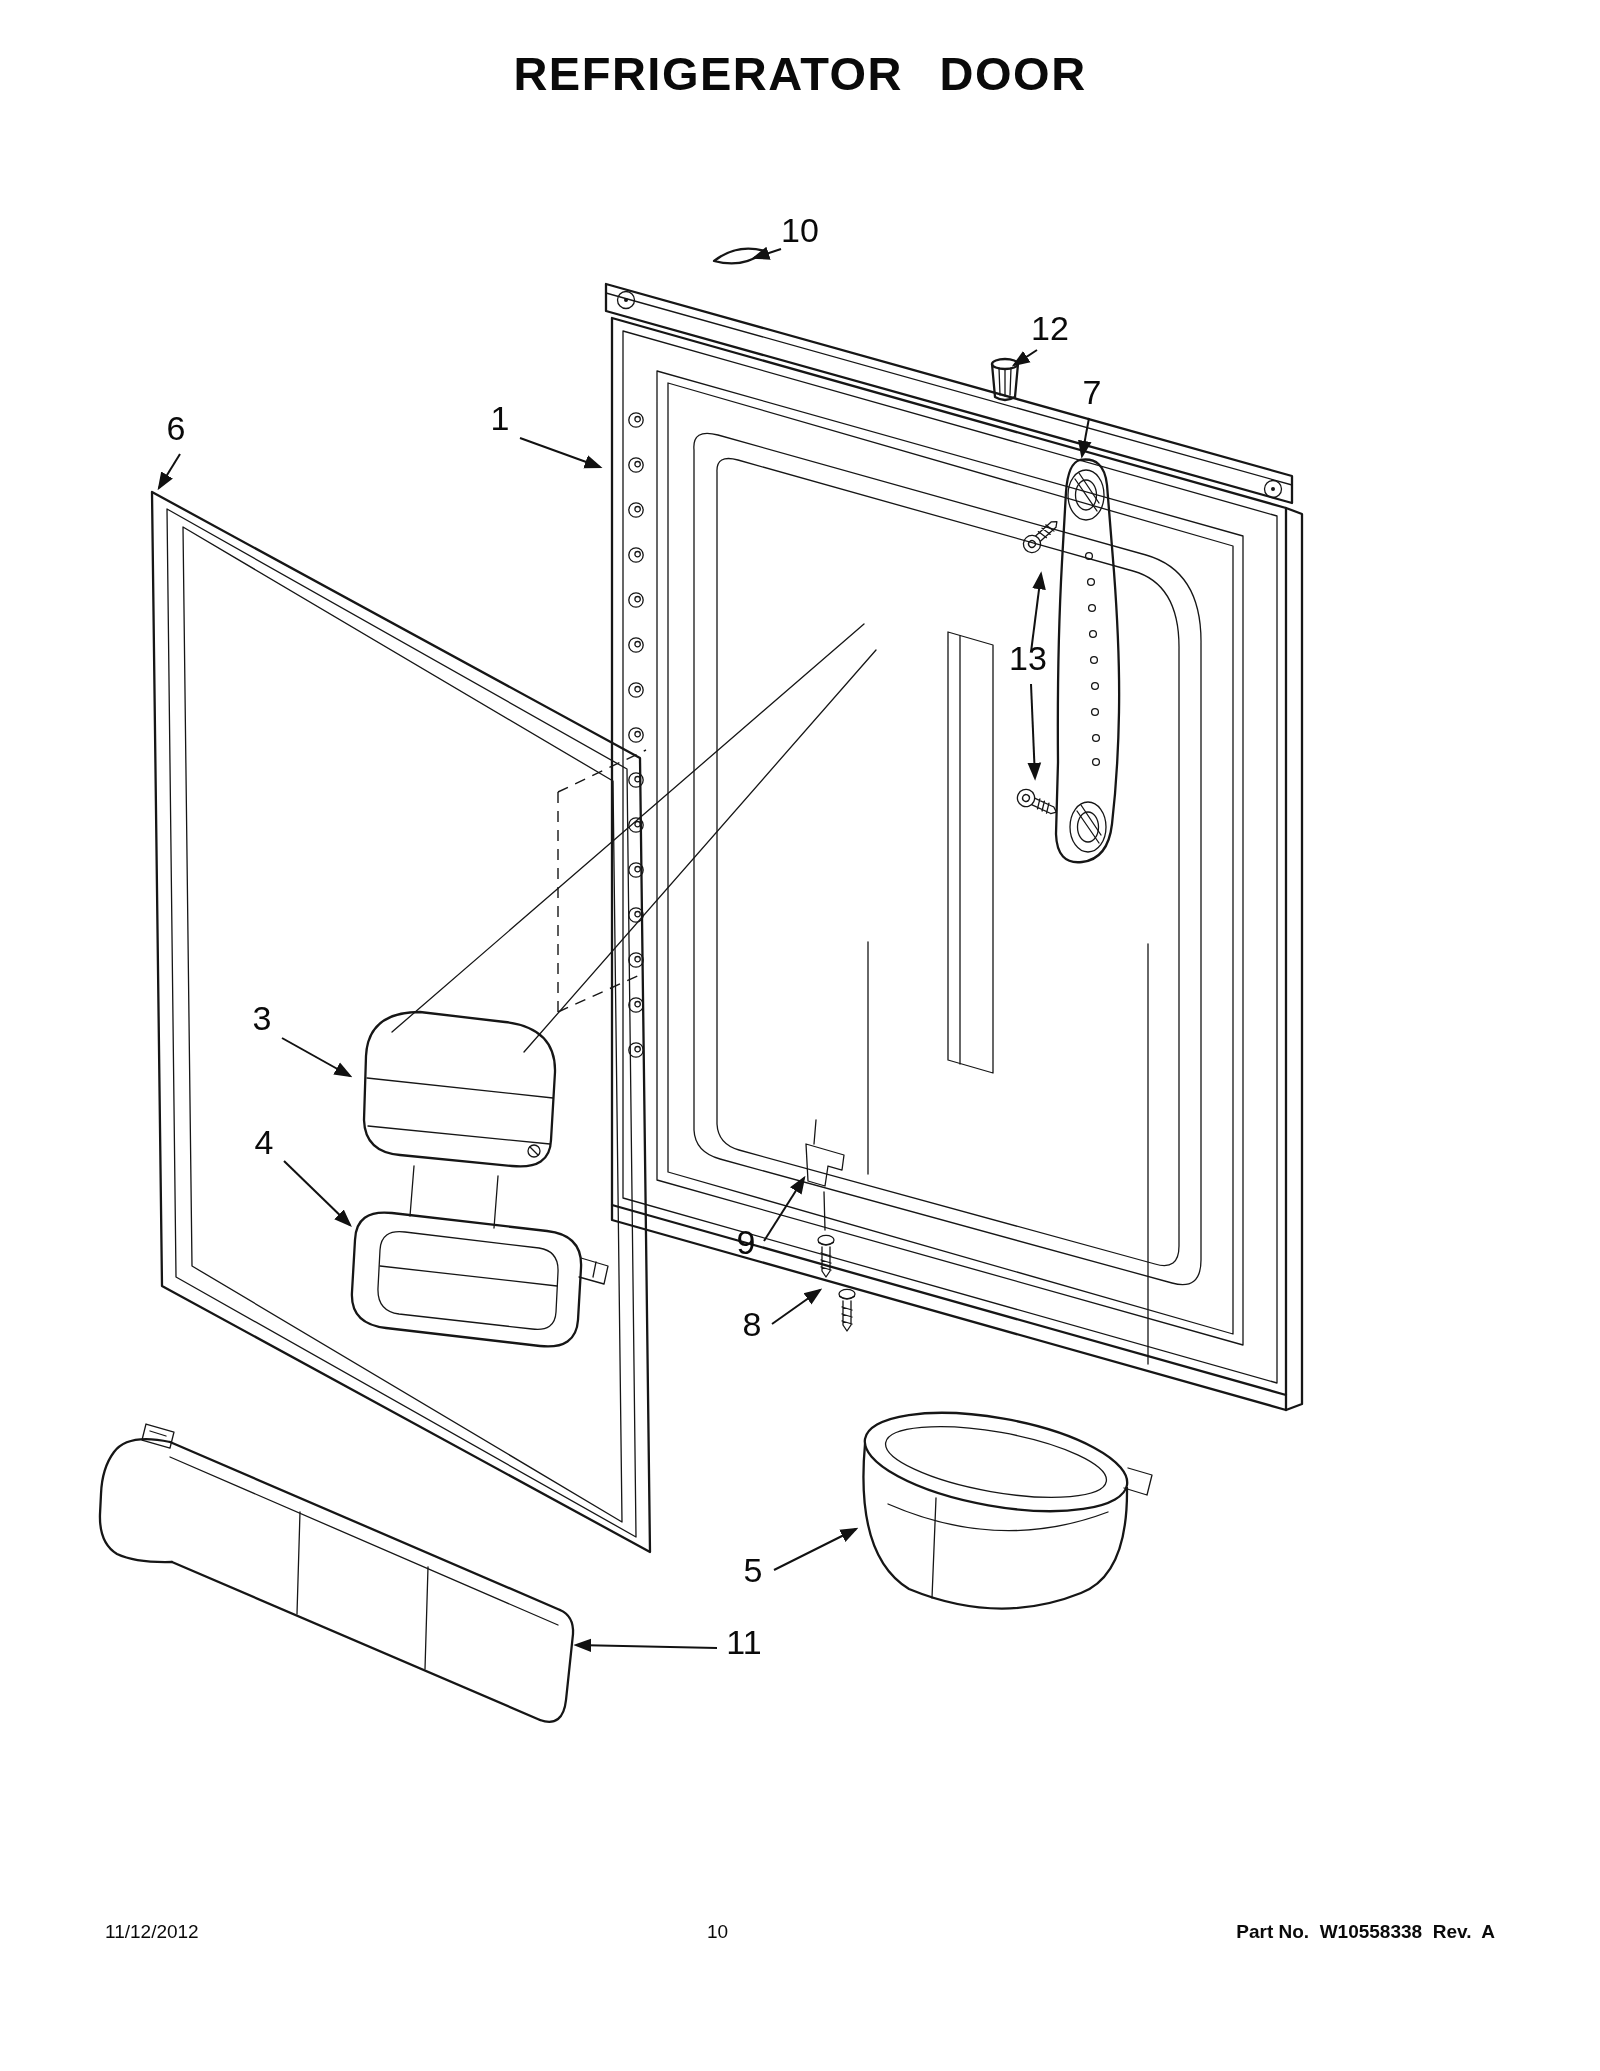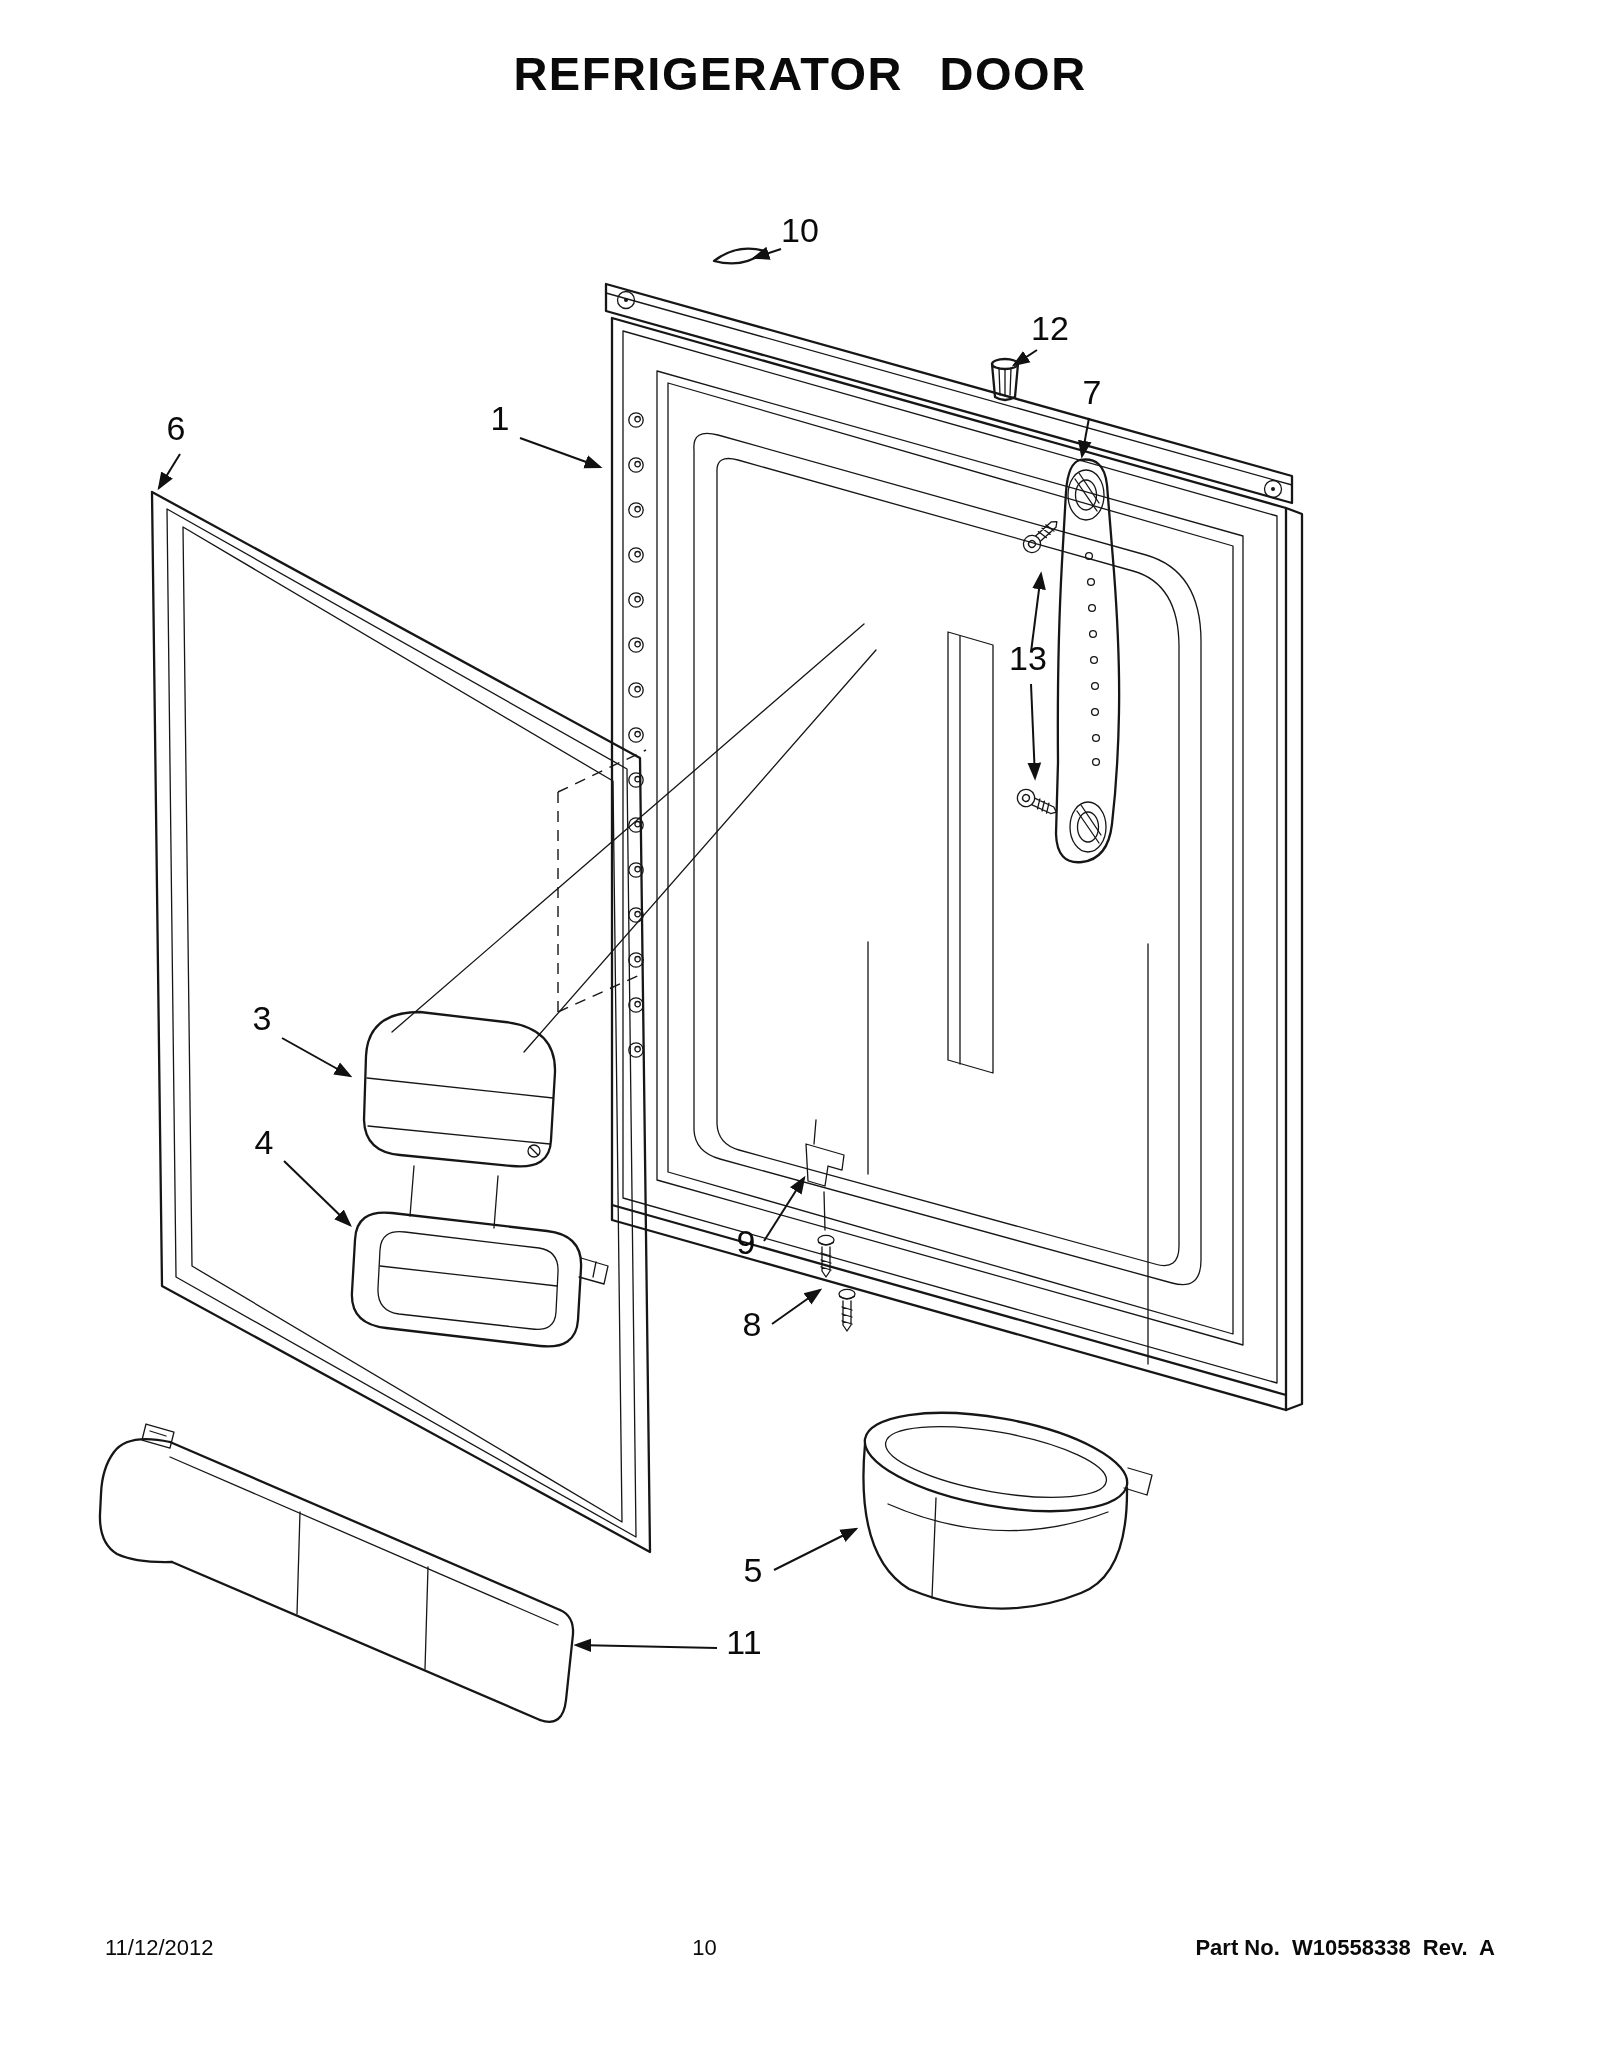--- a/index.html
+++ b/index.html
@@ -9,23 +9,23 @@
     background:#ffffff; color:#111;
     font-family:"Liberation Sans", sans-serif; overflow:hidden;
   }
   .title {
     position:absolute; top:46px; left:0; width:100%;
     text-align:center; font-size:47px; font-weight:700;
     letter-spacing:1.5px; word-spacing:22px; color:#0a0a0a;
   }
   .diagram { position:absolute; top:0; left:0; }
   .footer {
-    position:absolute; left:0; bottom:50px; width:100%;
+    position:absolute; left:0; bottom:68px; width:100%;
     padding:0 105px; display:flex; justify-content:space-between;
-    align-items:baseline; font-size:22px; color:#0a0a0a;
+    align-items:baseline; font-size:19px; color:#0a0a0a;
   }
   .footer .part { white-space:pre;font-weight:bold; }
   svg .s2 { fill:none; stroke:#161616; stroke-width:2.3; stroke-linecap:round; stroke-linejoin:round; }
   svg .s1 { fill:none; stroke:#161616; stroke-width:1.3; stroke-linecap:round; stroke-linejoin:round; }
   svg .dash { fill:none; stroke:#161616; stroke-width:1.4; stroke-dasharray:11 8; }
   svg .lead { fill:none; stroke:#111; stroke-width:2; marker-end:url(#ah); }
   svg text.callout {
     font-family:"Liberation Sans", sans-serif; font-size:34px;
     fill:#0a0a0a; text-anchor:middle;
   }

